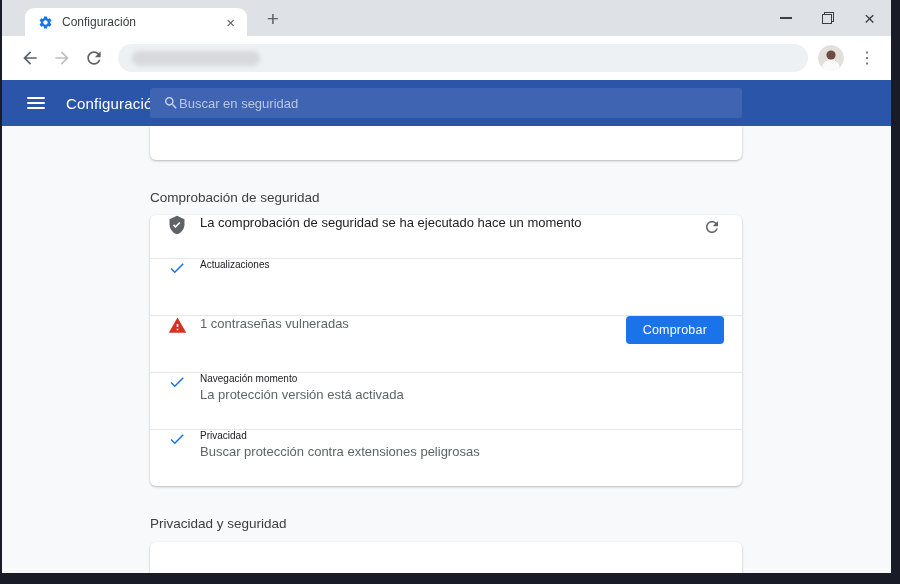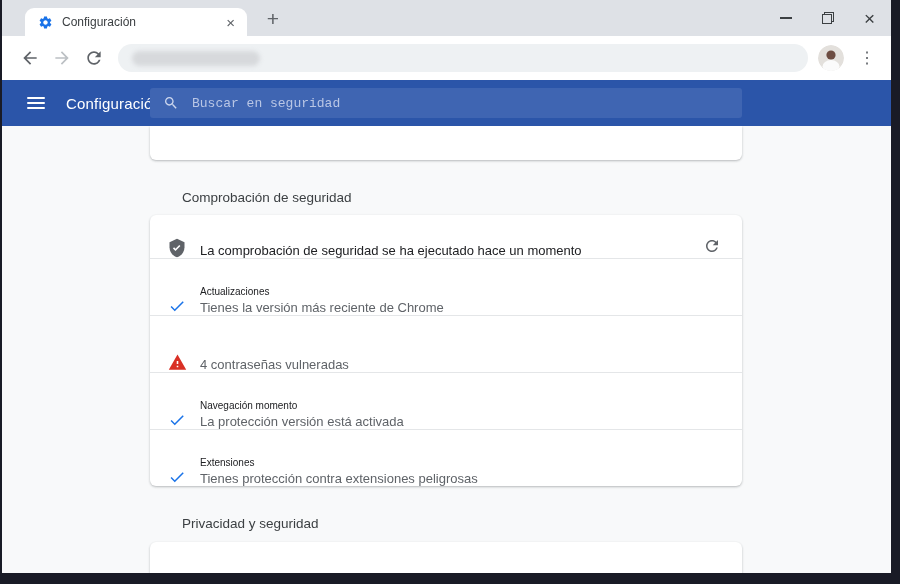--- a/index.html
+++ b/index.html
@@ -59,35 +59,35 @@
   .hamburger { margin-left: 25px; width: 18px; display: flex; flex-direction: column; gap: 3px; }
   .hamburger span { display: block; height: 2px; background: #fff; border-radius: 1px; }
   .bh-title { color: #fff; font-size: 15px; font-weight: 500; margin-left: 21px; letter-spacing: .2px; }
   .searchbox {
     position: absolute; left: 148px; top: 8px; width: 592px; height: 30px;
     background: #3f65b2; border-radius: 3px;
     display: flex; align-items: center; padding: 0 13px;
   }
   .searchbox input {
     flex: 1; background: transparent; border: none; outline: none;
-    color: #fff; font-size: 13px; margin-left: 13px; font-family: Liberation Mono, monospace;
+    color: #fff; font-size: 13px; font-family: Liberation Sans, sans-serif;
   }
   .searchbox input::placeholder { color: #b9c6e5; opacity: 1; }
 
   
   .content { flex: 1; background: #f8f9fa; overflow: hidden; }
   .col { margin-left: 148px; width: 592px; }
   .card { background: #fff; border-radius: 6px;
     box-shadow: 0 1px 2px rgba(60,64,67,.25), 0 1px 3px rgba(60,64,67,.1); }
   .card-top { height: 34px; border-radius: 0 0 6px 6px; }
   .card-bottom { height: 50px; border-radius: 6px 6px 0 0; margin-top: 10px; }
   .section-heading { font-size: 13.5px; font-weight: 500; color: #3c4043;
-    margin-top: 30px; line-height: 16px; margin-left: 32px; }
+    margin-top: 30px; line-height: 16px; }
   .card-list { margin-top: 9px; }
-  .row { display: flex; align-items: flex-end; padding: 0 18px 0 16px; }
+  .row { display: flex; align-items: flex-start; padding: 0 18px 0 16px; }
   .row + .row { border-top: 1px solid #e4e6e8; }
   .row-status { height: 43px; }
   .row-item { height: 57px; }
   .lead-icon { width: 22px; display: flex; justify-content: center; margin-right: 12px; flex: none; }
   .status-text { font-size: 13px; color: #202124; }
   .item-text { display: flex; flex-direction: column; gap: 3px; }
   .item-title { font-size: 10px; font-weight: 500; color: #202124; }
   .item-sub { font-size: 13px; color: #5f6368; }
   .spacer { flex: 1; }
   .refresh-btn { width: 24px; height: 24px; display: flex; align-items: center; justify-content: center; }
@@ -191,34 +191,34 @@
         </div>
 
         <div class="row row-item">
           <span class="lead-icon">
             <svg width="18" height="18" viewBox="0 0 24 24">
                 <path fill="#1a73e8" d="M9 16.17L4.83 12l-1.42 1.41L9 19 21 7l-1.41-1.41z"></path>
               </svg>
           </span>
           <span class="item-text">
             <span class="item-title">Actualizaciones</span>
-            <span class="item-sub">Tienes la versión más reciente de Chrome</span>
           </span>
         </div>
 
         <div class="row row-item">
           <span class="lead-icon">
             <svg width="19" height="19" viewBox="0 0 24 24">
                 <path fill="#d93025" fill-rule="evenodd" d="M1 21h22L12 2 1 21zm12-3h-2v-2h2v2zm0-4h-2v-4h2v4z"></path>
               </svg>
           </span>
           <span class="item-text">
-            <span class="item-sub">4 contraseñas vulneradas</span>
+            <span class="item-sub">1 contraseñas vulneradas</span>
           </span>
           <span class="spacer"></span>
+          <button class="action-btn">Comprobar</button>
         </div>
 
         <div class="row row-item">
           <span class="lead-icon">
             <svg width="18" height="18" viewBox="0 0 24 24">
                 <path fill="#1a73e8" d="M9 16.17L4.83 12l-1.42 1.41L9 19 21 7l-1.41-1.41z"></path>
               </svg>
           </span>
           <span class="item-text">
             <span class="item-title">Navegación momento</span>
@@ -226,22 +226,22 @@
           </span>
         </div>
 
         <div class="row row-item">
           <span class="lead-icon">
             <svg width="18" height="18" viewBox="0 0 24 24">
                 <path fill="#1a73e8" d="M9 16.17L4.83 12l-1.42 1.41L9 19 21 7l-1.41-1.41z"></path>
               </svg>
           </span>
           <span class="item-text">
-            <span class="item-title">Extensiones</span>
-            <span class="item-sub">Tienes protección contra extensiones peligrosas</span>
+            <span class="item-title">Privacidad</span>
+            <span class="item-sub">Buscar protección contra extensiones peligrosas</span>
           </span>
         </div>
       </div>
 
       <div class="section-heading">Privacidad y seguridad</div>
 
       <div class="card card-bottom"></div>
     </div>
   </div>
 </div>

